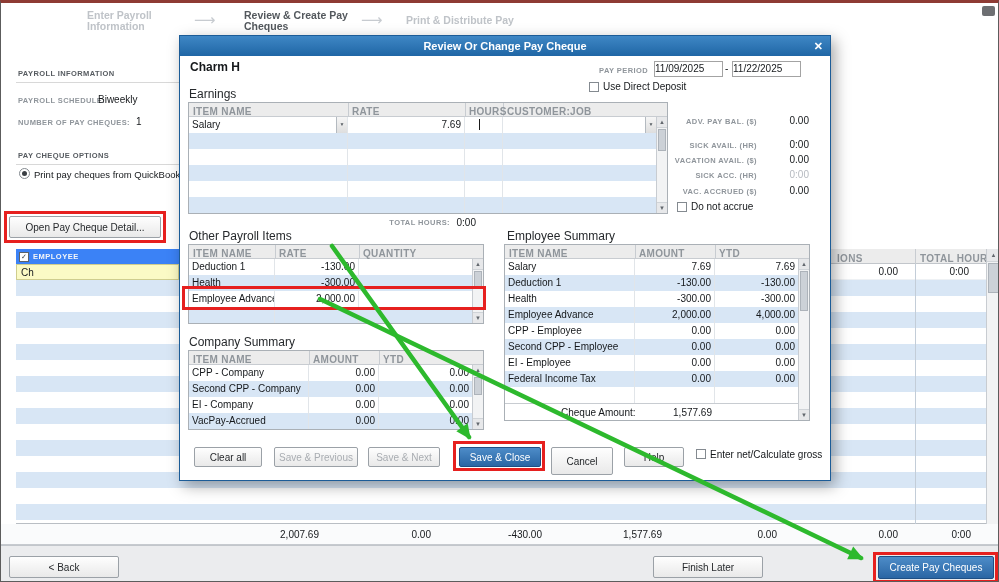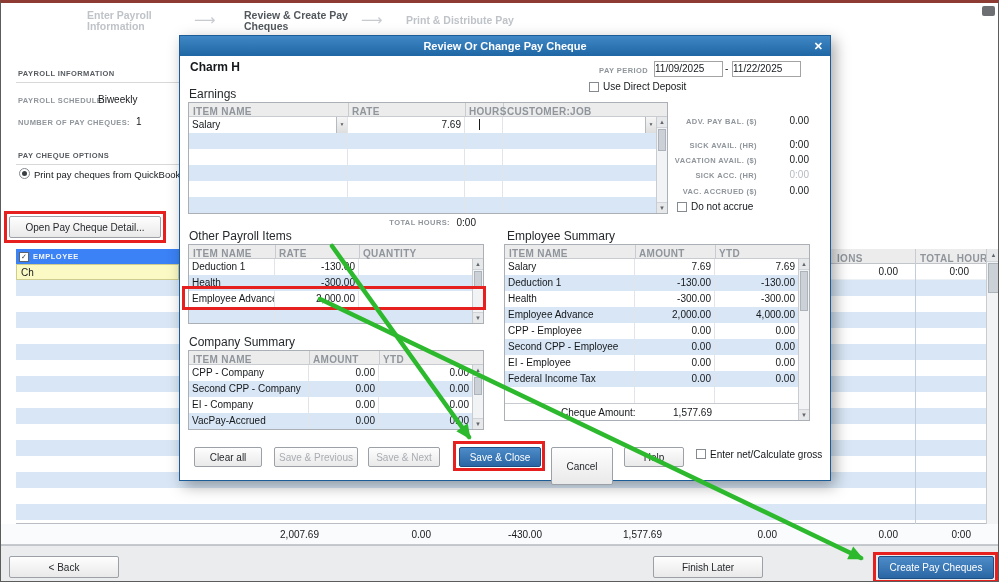--- a/index.html
+++ b/index.html
@@ -348,21 +348,21 @@
         <div class="sb">▲</div>
         <div class="thumb" style="height:40px"></div>
         <div class="sb end">▼</div>
       </div>
     </div>
 
     <button class="btn" style="left:14px;top:411px;width:68px;height:20px">Clear all</button>
     <button class="btn dim" style="left:94px;top:411px;width:84px;height:20px">Save &amp; Previous</button>
     <button class="btn dim" style="left:188px;top:411px;width:72px;height:20px">Save &amp; Next</button>
     <button class="btn primary" style="left:279px;top:411px;width:82px;height:20px">Save &amp; Close</button>
-    <button class="btn" style="left:371px;top:411px;width:62px;height:38px">Cancel</button>
+    <button class="btn" style="left:371px;top:411px;width:62px;height:28px">Cancel</button>
     <button class="btn" style="left:444px;top:411px;width:60px;height:20px">Help</button>
     <span class="cb" style="left:516px;top:413px"></span>
     <div class="abs val" style="left:530px;top:413px">Enter net/Calculate gross</div>
   </div>
 
   <div class="redbox" style="left:3px;top:208px;width:162px;height:32px"></div>
   <div class="redbox" style="left:181px;top:283px;width:304px;height:24px"></div>
   <div class="redbox" style="left:452px;top:438px;width:92px;height:30px"></div>
   <div class="redbox" style="left:872px;top:549px;width:125px;height:31px"></div>
 

